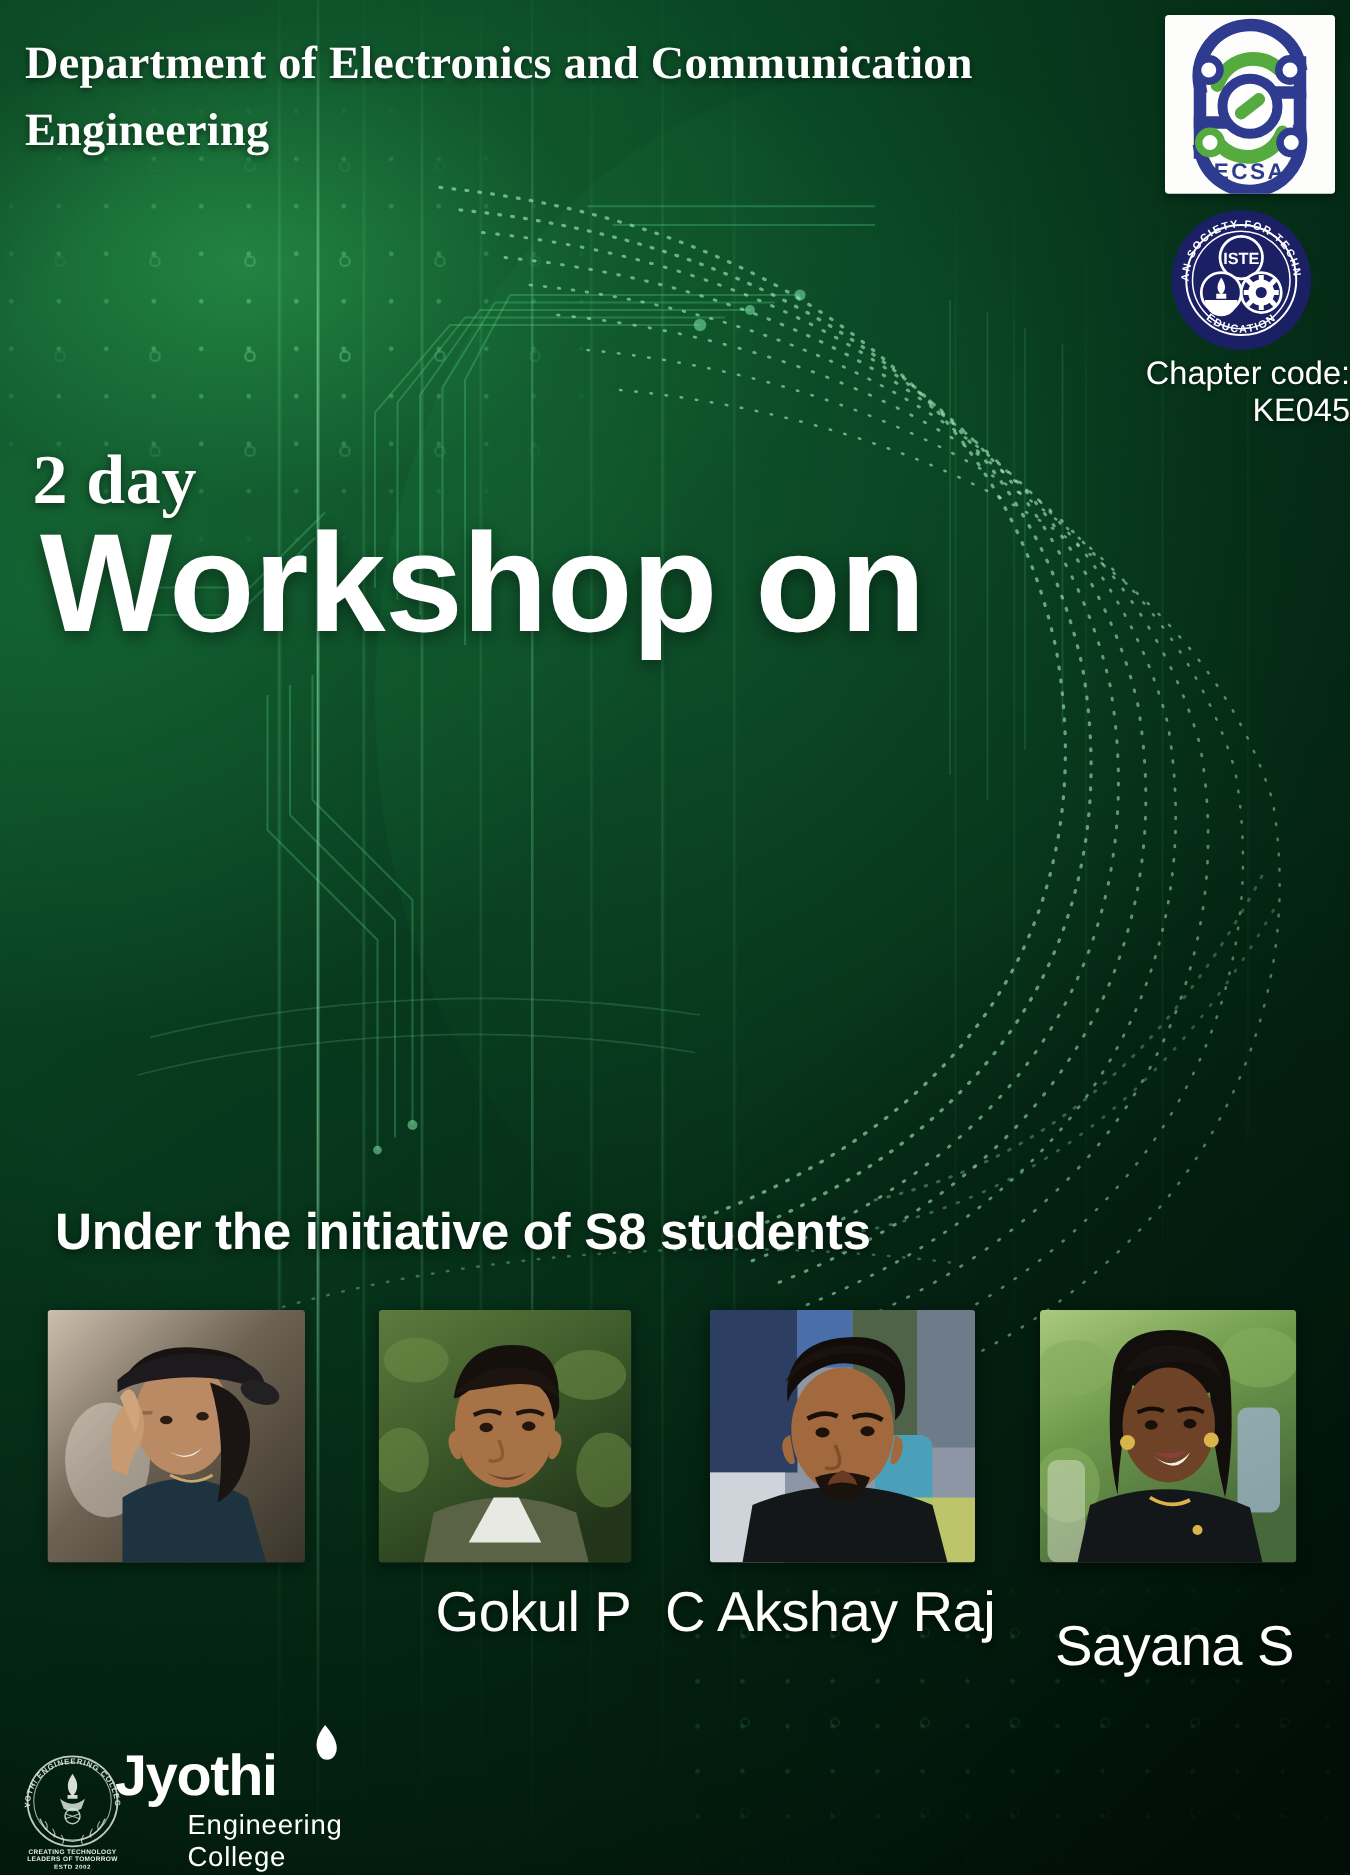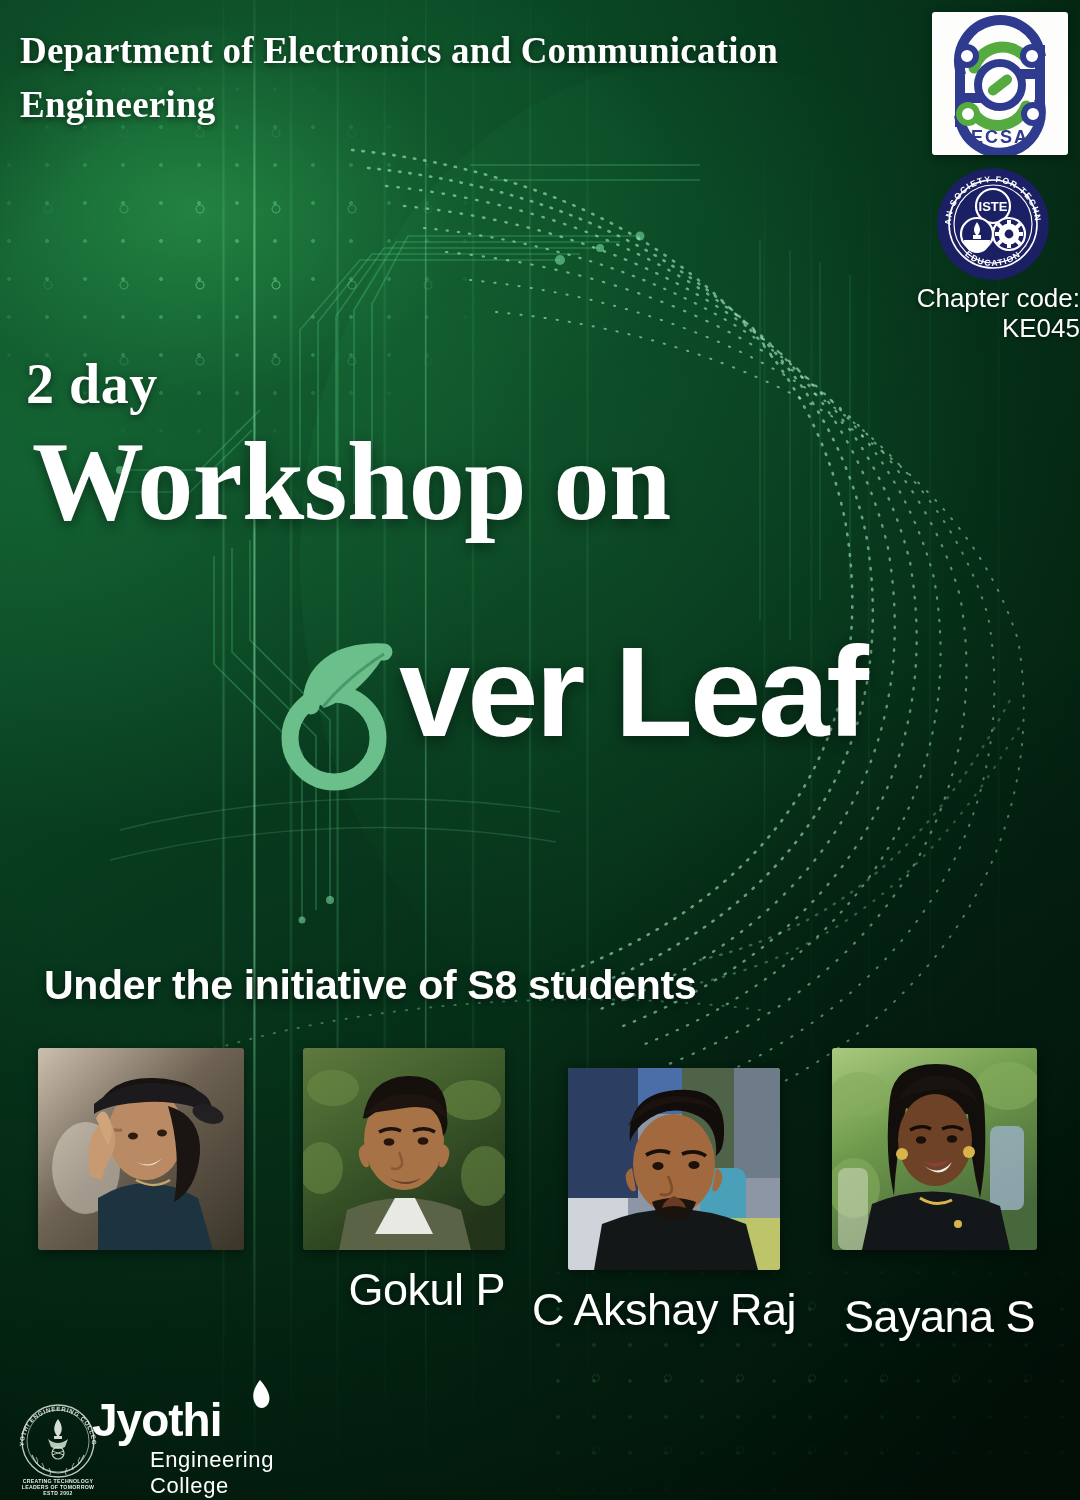--- a/index.html
+++ b/index.html
@@ -154,22 +154,22 @@
   #two-day {
     position:absolute; left:26px; top:352px;
     font-family:"Liberation Serif", serif;
     font-weight:bold;
     font-size:56px;
     color:#ffffff;
     letter-spacing:0.5px;
     text-shadow:0 2px 7px rgba(0,0,0,.5);
   }
   #workshop-on {
-    position:absolute; left:32px; top:425px;
-    font-family:Liberation Serif, serif;
+    position:absolute; left:32px; top:411px;
+    font-family:Liberation Sans, sans-serif;
     font-weight:bold;
     font-size:112px;
     line-height:1;
     color:#ffffff;
     letter-spacing:-0.5px;
     text-shadow:0 4px 14px rgba(0,0,0,.45);
   }
   #intro-to {
     position:absolute; left:432px; top:568px;
     font-size:66px;
@@ -229,21 +229,21 @@
     margin-top:14px;
     color:#ffffff;
     font-size:45px;
     font-weight:500;
     letter-spacing:-0.5px;
     white-space:nowrap;
     text-shadow:0 2px 7px rgba(0,0,0,.5);
   }
   #st0 { left:38px;  width:206px; }
   #st1 { left:303px; width:202px; }
-  #st2 { left:568px; width:212px;margin-top:20px; }
+  #st2 { left:568px; width:212px; }
   #st3 { left:832px; width:205px; }
   #st0 .sname { margin-left:-12px; }
   #st1 .sname { margin-left:14px;text-align:right; }
   #st2 .sname { margin-left:-36px; }
   #st3 .sname { margin-left:12px;margin-top:41px; }
 
   
   #footer { position:absolute; left:0; top:1395px; width:560px; height:105px; }
   #seal { position:absolute; left:12px; top:4px; width:92px; height:96px; }
   #jyothi-word { position:absolute; left:92px; top:2px; width:230px; height:98px; }
@@ -385,31 +385,20 @@
   </div>
 
   <div id="chapter-code" class="nosel">
     <span>Chapter code:</span><br>
     <span>KE045</span>
   </div>
 
   <div id="two-day" class="nosel">2 day</div>
   <div id="workshop-on" class="nosel">Workshop on</div>
 
-  <div id="overleaf-row">
-    <svg id="overleaf-mark" viewBox="0 0 145 160">
-      <g fill="none" stroke="#6bbf8a" stroke-width="17" stroke-linecap="round">
-        <circle cx="68" cy="104" r="44"></circle>
-        <path d="M 45 72 C 45 36, 72 16, 118 18"></path>
-      </g>
-      <path d="M 120 18 C 100 16, 66 24, 54 50 C 50 60, 52 70, 58 74 C 82 66, 106 44, 120 18 Z" fill="#6bbf8a"></path>
-      <path d="M 118 20 C 96 34, 74 52, 57 73" stroke="#2f7a4c" stroke-width="3.2" fill="none" stroke-opacity="0.55"></path>
-    </svg>
-    <div id="overleaf-word" class="nosel">ver Leaf</div>
-  </div>
 
   <div id="initiative" class="nosel">Under the initiative of S8 students</div>
 
   <div id="students">
 
     <div class="student" id="st0">
       <div class="photo">
         <svg viewBox="0 0 206 202" preserveAspectRatio="xMidYMid slice">
           <defs>
             <linearGradient id="bg0" x1="0" y1="0" x2="1" y2="1">

